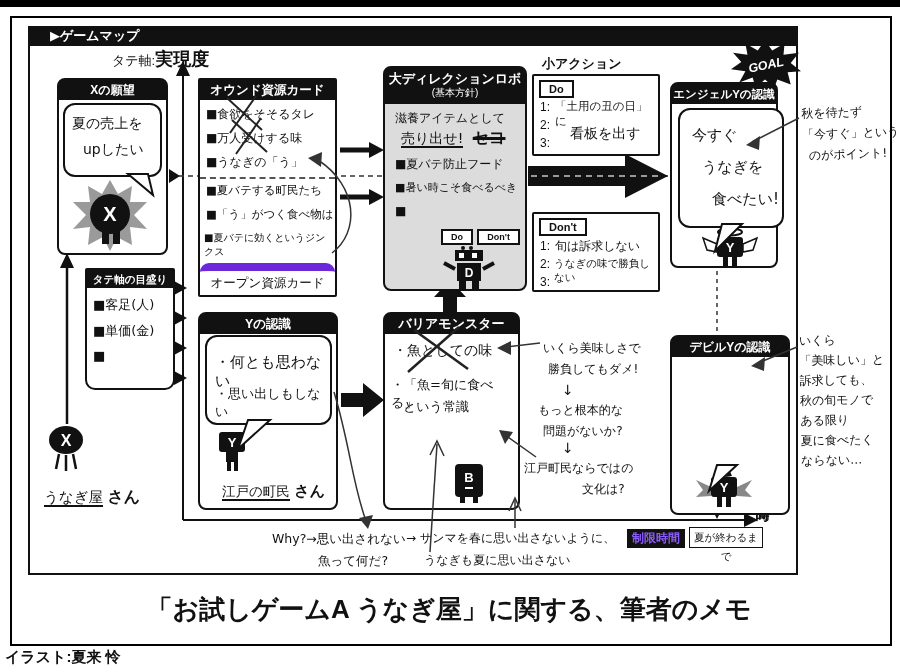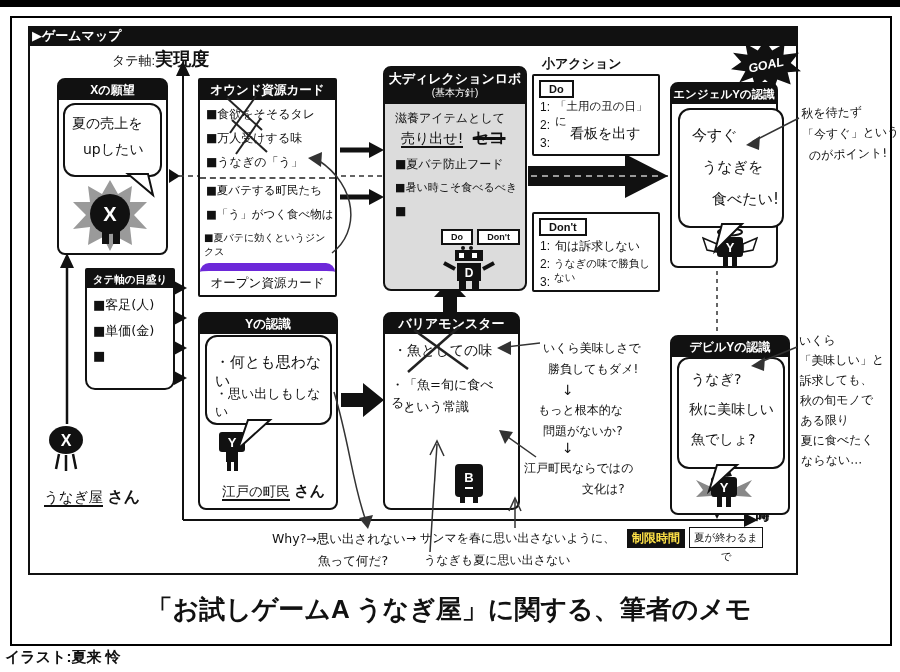--- a/index.html
+++ b/index.html
@@ -4,21 +4,21 @@
 <style>
   html,body{margin:0;padding:0;background:#fff;}
   .canvas{position:relative;width:900px;height:672px;background:#fff;overflow:hidden;
           font-family:"Liberation Sans","DejaVu Sans",sans-serif;color:#111;}
   .abs{position:absolute;}
   .hand{font-family:"DejaVu Sans","Liberation Sans",sans-serif;}
   .top-rule{left:0;top:0;width:900px;height:7px;background:#000;}
   .outer-frame{left:10px;top:16px;width:878px;height:626px;border:2px solid #000;z-index:0;}
   .map-frame{left:28px;top:26px;width:770px;height:549px;border:2px solid #111;background:#fff;z-index:1;box-sizing:border-box;}
   .map-header{left:28px;top:26px;width:770px;height:20px;background:#111;color:#fff;font-weight:bold;
-              font-size:13px;line-height:20px;padding-left:4px;box-sizing:border-box;z-index:2;}
+              font-size:13px;line-height:20px;padding-left:22px;box-sizing:border-box;z-index:2;}
   .box{position:absolute;background:#fff;border:2.5px solid #111;border-radius:8px;box-sizing:border-box;z-index:2;}
   .box-header{position:absolute;left:0;top:0;right:0;background:#111;color:#fff;font-weight:bold;
               text-align:center;border-radius:4px 4px 0 0;}
   .bubble{position:absolute;background:#fff;border:2px solid #111;border-radius:12px;box-sizing:border-box;}
   .minilabel{display:inline-block;border:2px solid #111;background:#fff;font-weight:bold;padding:0 8px;line-height:14px;font-size:11px;}
   .note{position:absolute;z-index:4;}
   svg{display:block;}
   .under{z-index:1;}
   .over{z-index:5;}
   .caption{left:10px;top:592px;width:878px;text-align:center;font-size:26px;font-weight:bold;z-index:2;}
@@ -207,25 +207,20 @@
       <rect x="6" y="2" width="28" height="33" rx="4" fill="#111"></rect>
       <text x="20" y="20" fill="#fff" font-size="13" font-weight="bold" text-anchor="middle" font-family="Liberation Sans,sans-serif">B</text>
       <rect x="16" y="25" width="8" height="2" fill="#fff"></rect>
       <rect x="11" y="35" width="5" height="6" fill="#111"></rect>
         <rect x="24" y="35" width="5" height="6" fill="#111"></rect>
     </svg>
   </div>
 
   <div class="box" style="left:670px;top:335px;width:120px;height:180px;">
     <div class="box-header" style="height:20px;font-size:12px;line-height:20px;">デビルYの認識</div>
-    <div class="bubble" style="left:5px;top:20px;width:108px;height:112px;">
-      <div class="hand" style="position:absolute;left:12px;top:12px;font-size:14px;">うなぎ?</div>
-      <div class="hand" style="position:absolute;left:10px;top:42px;font-size:14px;">秋に美味しい</div>
-      <div class="hand" style="position:absolute;left:12px;top:72px;font-size:14px;">魚でしょ?</div>
-    </div>
     <svg style="position:absolute;left:22px;top:132px;" width="60" height="44" viewBox="0 0 60 44">
       <polygon points="22,7 25,0 28,8" fill="#111"></polygon>
         <polygon points="32,8 35,0 38,7" fill="#111"></polygon>
       <polygon points="17,18 2,11 9,21 2,28 17,27" fill="#888"></polygon>
       <polygon points="43,18 58,11 51,21 58,28 43,27" fill="#888"></polygon>
       <rect x="17" y="8" width="26" height="20" rx="3" fill="#111"></rect>
       <text x="30" y="23" fill="#fff" font-size="13" font-weight="bold" text-anchor="middle" font-family="Liberation Sans,sans-serif">Y</text>
       <rect x="23" y="28" width="5" height="10" fill="#111"></rect>
         <rect x="32" y="28" width="5" height="10" fill="#111"></rect>
     </svg>
@@ -236,21 +231,21 @@
     <text x="26" y="22" fill="#fff" font-size="16" font-weight="bold" text-anchor="middle" font-family="Liberation Sans,sans-serif">X</text>
     <line x1="19" y1="30" x2="16" y2="45" stroke="#111" stroke-width="2.5"></line>
     <line x1="26" y1="31" x2="26" y2="47" stroke="#111" stroke-width="2.5"></line>
     <line x1="33" y1="30" x2="36" y2="45" stroke="#111" stroke-width="2.5"></line>
   </svg>
   <div class="abs" style="left:44px;top:487px;z-index:2;">
     <span class="hand" style="font-size:14.5px;border-bottom:2.5px solid #111;">うなぎ屋</span>
     <span style="font-size:16px;font-weight:bold;">さん</span>
   </div>
 
-  <div class="abs" style="left:627px;top:529px;background:#111;color:#fde047;font-weight:bold;font-size:12px;line-height:19px;padding:0 5px;z-index:2;">制限時間</div>
+  <div class="abs" style="left:627px;top:529px;background:#111;color:#8b5cf6;font-weight:bold;font-size:12px;line-height:19px;padding:0 5px;z-index:2;">制限時間</div>
   <div class="abs hand" style="left:689px;top:527px;width:72px;height:19px;border:1.5px solid #111;background:#fff;font-size:10.5px;line-height:19px;text-align:center;z-index:2;">夏が終わるまで</div>
 
   <svg class="abs" style="left:731px;top:40px;z-index:6;" width="70" height="48" viewBox="0 0 68 46">
     <polygon points="33,0 40,10 52,3 51,14 66,12 58,22 68,30 55,31 58,43 45,38 42,46 33,38 24,46 21,36 8,41 14,30 0,28 10,21 2,12 16,14 14,3 26,10" fill="#111"></polygon>
     <text x="34" y="28" fill="#fff" font-size="12" font-weight="bold" font-style="italic" text-anchor="middle" font-family="Liberation Sans,sans-serif" transform="rotate(-12 34 24)">GOAL</text>
   </svg>
 
   <div class="note hand" style="left:802px;top:102px;font-size:12px;line-height:21px;transform:rotate(-2deg);">
     <div>秋を待たず</div>
     <div>「今すぐ」という</div>

